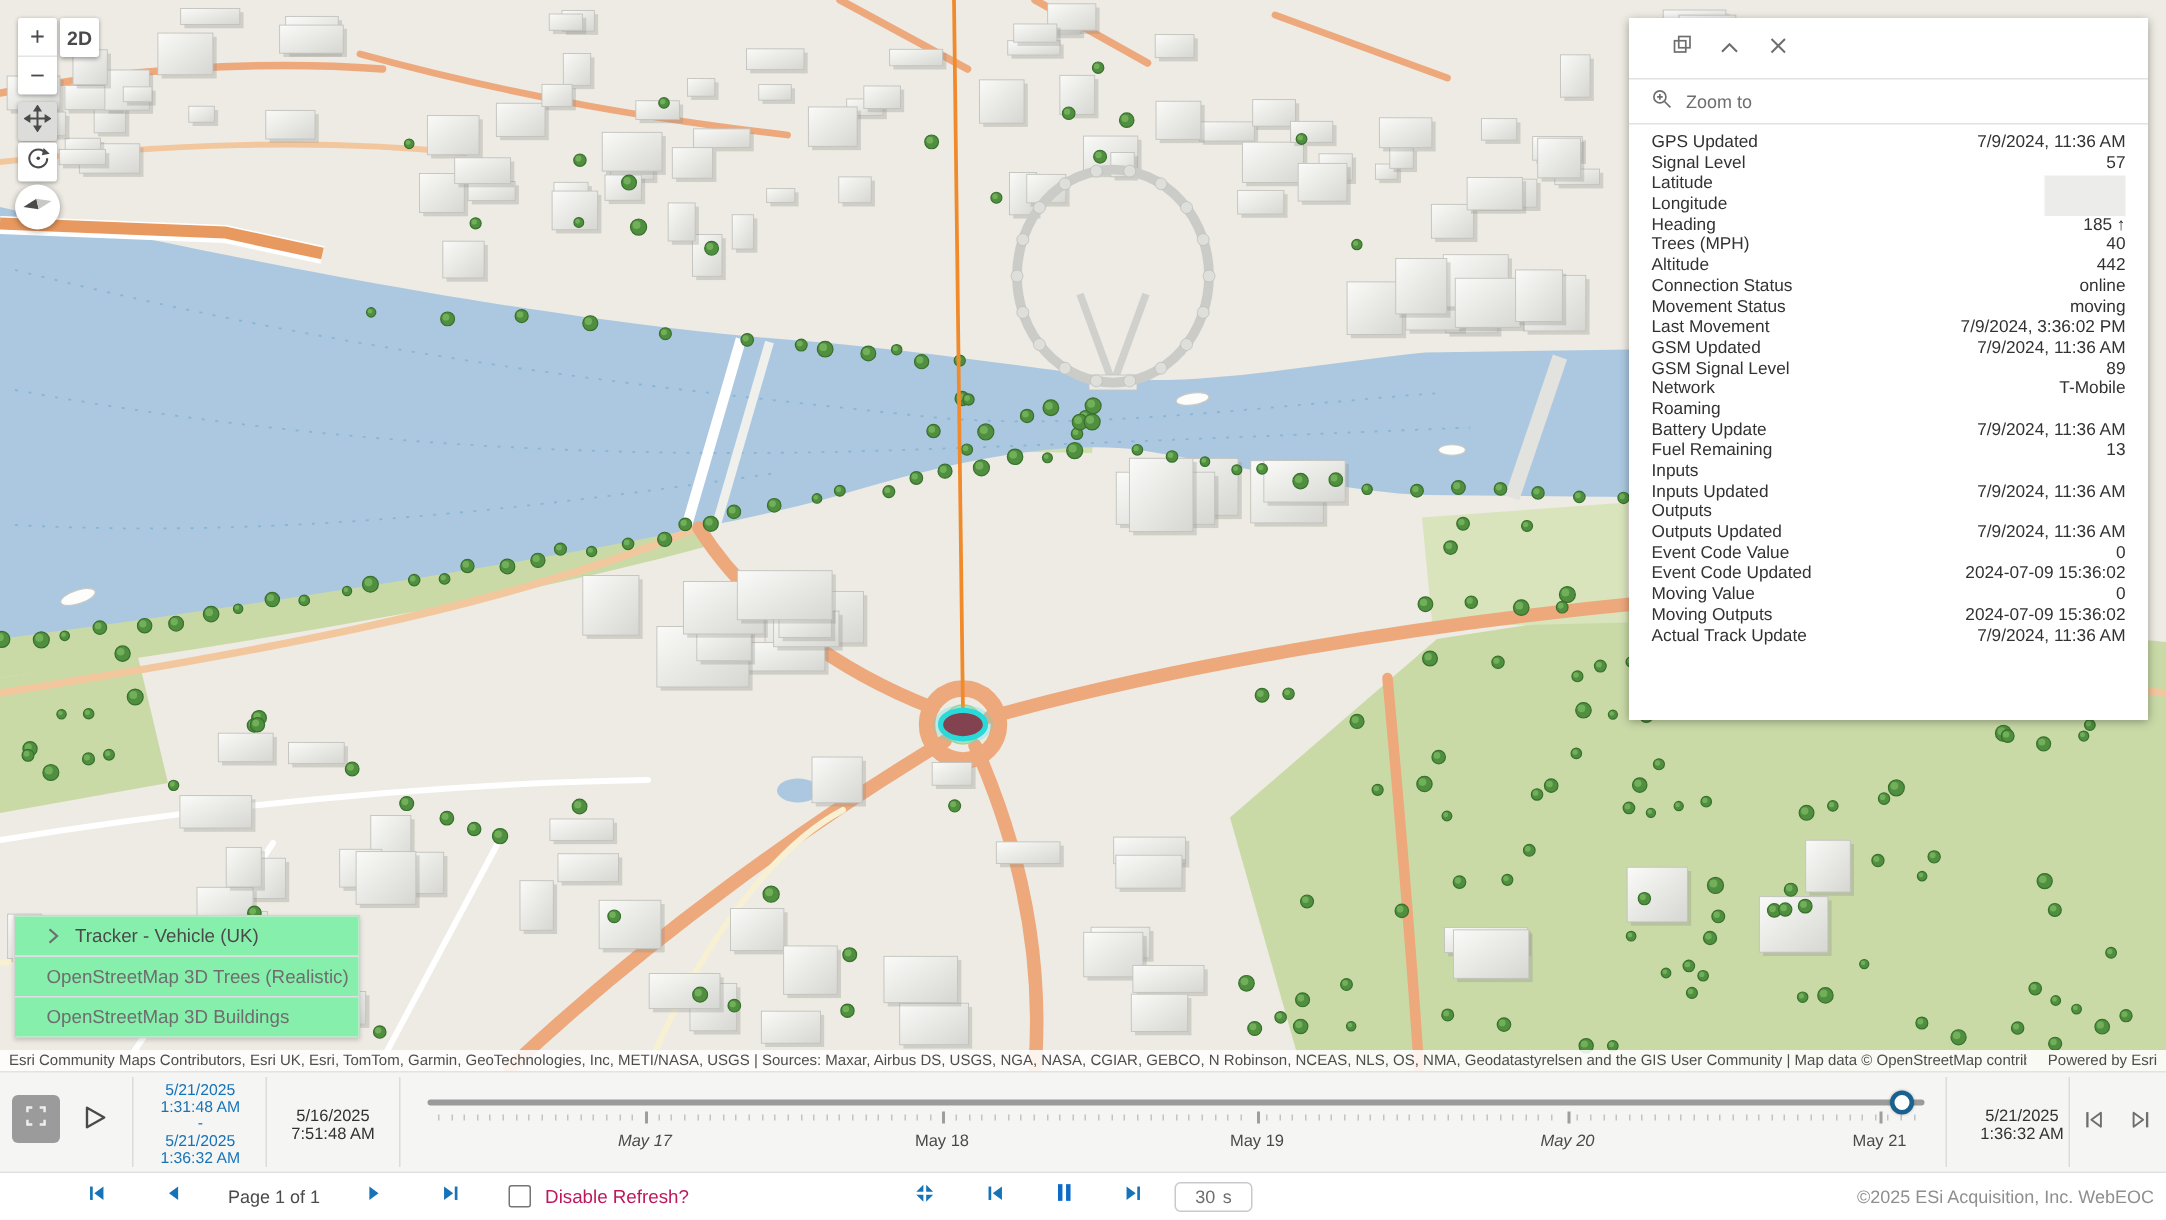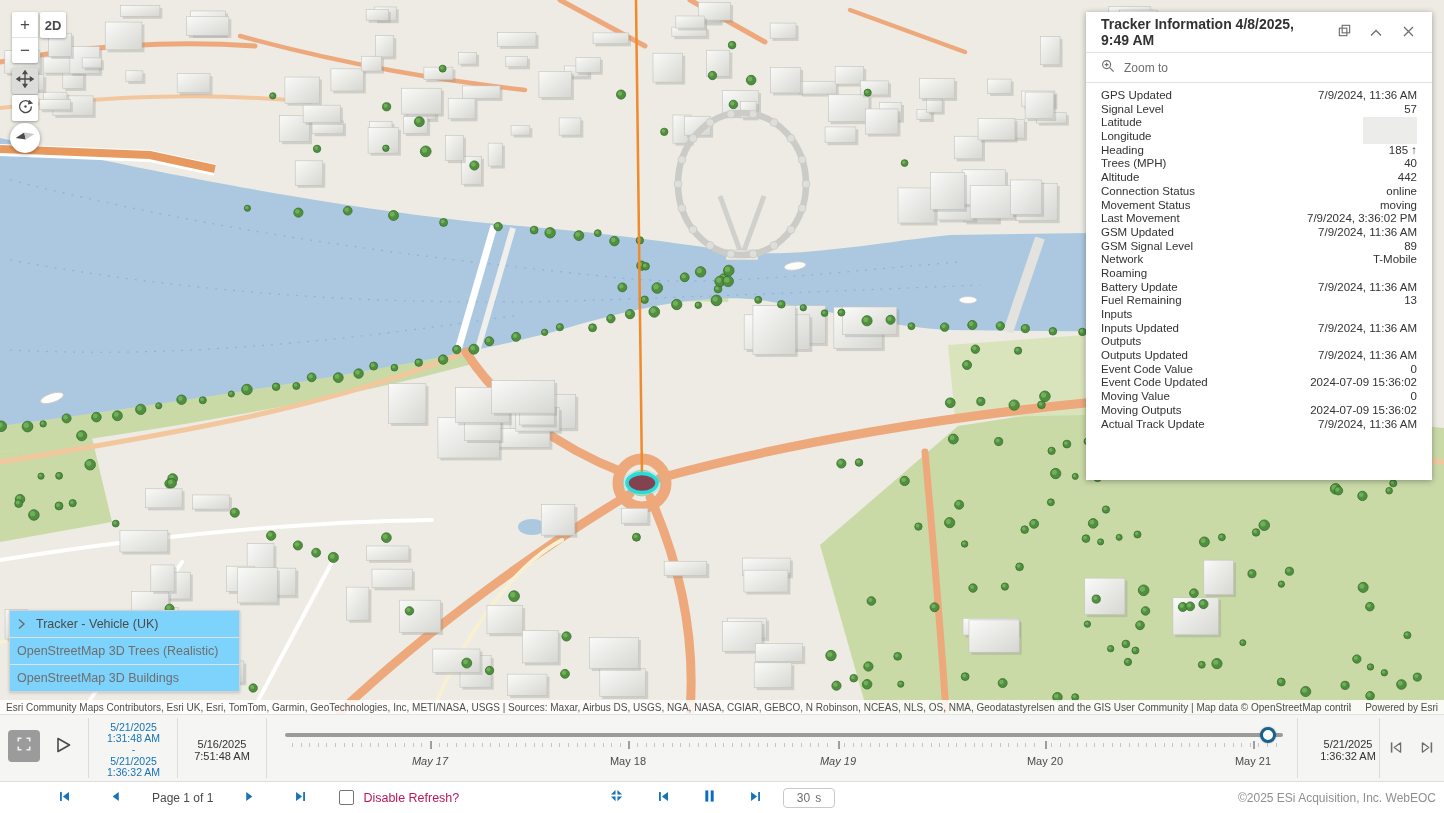--- a/index.html
+++ b/index.html
@@ -23,21 +23,21 @@
   .btn-pan{left:12px;top:68px;background:#dcdcda}
   .btn-rot{left:12px;top:95px}
   .compass{position:absolute;left:10px;top:123px;width:30px;height:30px;border-radius:50%;
            background:#fff;box-shadow:0 1px 4px rgba(0,0,0,.4);display:flex;align-items:center;
            justify-content:center;cursor:pointer;z-index:4}
 
   
   .layers{position:absolute;left:9px;top:610px;width:229px;background:#fff;
           border:1px solid #d2d2d2;box-shadow:0 1px 3px rgba(0,0,0,.18);z-index:4}
   .layer-row{height:26px;display:flex;align-items:center;font-size:12.5px;color:#6e6e6e;
-             padding-left:7px;cursor:pointer;background:#7dd3fc}
+             padding-left:21px;cursor:pointer;background:#86efac}
   .layer-row + .layer-row{border-top:1px solid #e0e0e0}
   .layer-row.first{color:#4a4a4a}
   .layer-chev{display:flex;align-items:center;margin-right:10px}
 
   
   .attribution{position:absolute;left:0;right:0;top:700px;height:14px;background:rgba(255,255,255,.86);
                display:flex;align-items:center;justify-content:space-between;font-size:10px;
                color:#4d4d4d;padding:0 6px;z-index:5;white-space:nowrap}
   .attr-text{overflow:hidden;flex:0 1 auto}
   .powered{margin-left:14px;flex:0 0 auto}
@@ -997,21 +997,20 @@
     </div>
 
     <div class="attribution">
       <span class="attr-text">Esri Community Maps Contributors, Esri UK, Esri, TomTom, Garmin, GeoTechnologies, Inc, METI/NASA, USGS | Sources: Maxar, Airbus DS, USGS, NGA, NASA, CGIAR, GEBCO, N Robinson, NCEAS, NLS, OS, NMA, Geodatastyrelsen and the GIS User Community | Map data © OpenStreetMap contributors, Microsoft, Google, and Esri Co...</span>
       <span class="powered">Powered by Esri</span>
     </div>
   </div>
 
   <div class="tracker">
     <div class="tp-head">
-      <span class="tp-title">Tracker Information 4/8/2025, 9:49 AM</span>
       <span class="tp-ic">
         <span>
           <svg width="15" height="15" viewBox="0 0 16 16" fill="none" stroke="#6e6e6e" stroke-width="1.2">
             <rect x="2.5" y="5.5" width="8" height="8"></rect>
               <rect x="5.5" y="2.5" width="8" height="8"></rect>
           </svg>
         </span>
       </span>
       <span class="tp-ic">
         <span>
@@ -1290,23 +1289,23 @@
           <div class="tick" style="left: 956.2px;"></div>
           <div class="tick" style="left: 964.83px;"></div>
           <div class="tick" style="left: 973.46px;"></div>
           <div class="tick" style="left: 982.09px;"></div>
           <div class="tick" style="left: 990.72px;"></div>
           <div class="tick major" style="left: 145px;"></div>
           <div class="tick-label" style="left: 145px; font-style: italic;">May 17</div>
           <div class="tick major" style="left: 343px;"></div>
           <div class="tick-label" style="left: 343px;">May 18</div>
           <div class="tick major" style="left: 553px;"></div>
-          <div class="tick-label" style="left: 553px; font-style: italic;">May 19</div>
+          <div class="tick-label" style="left: 553px;">May 19</div>
           <div class="tick major" style="left: 760px;"></div>
-          <div class="tick-label" style="left: 760px;">May 20</div>
+          <div class="tick-label" style="left: 760px; font-style: italic;">May 20</div>
           <div class="tick major" style="left: 968px;"></div>
           <div class="tick-label" style="left: 968px;">May 21</div>
         </div>
       <div class="handle" id="handle" style="left: 975px;"></div>
     </div>
     <div class="tl-div" style="left:1297px"></div>
     <div class="tl-endlabel">
       <div>5/21/2025</div>
       <div>1:36:32 AM</div>
     </div>

